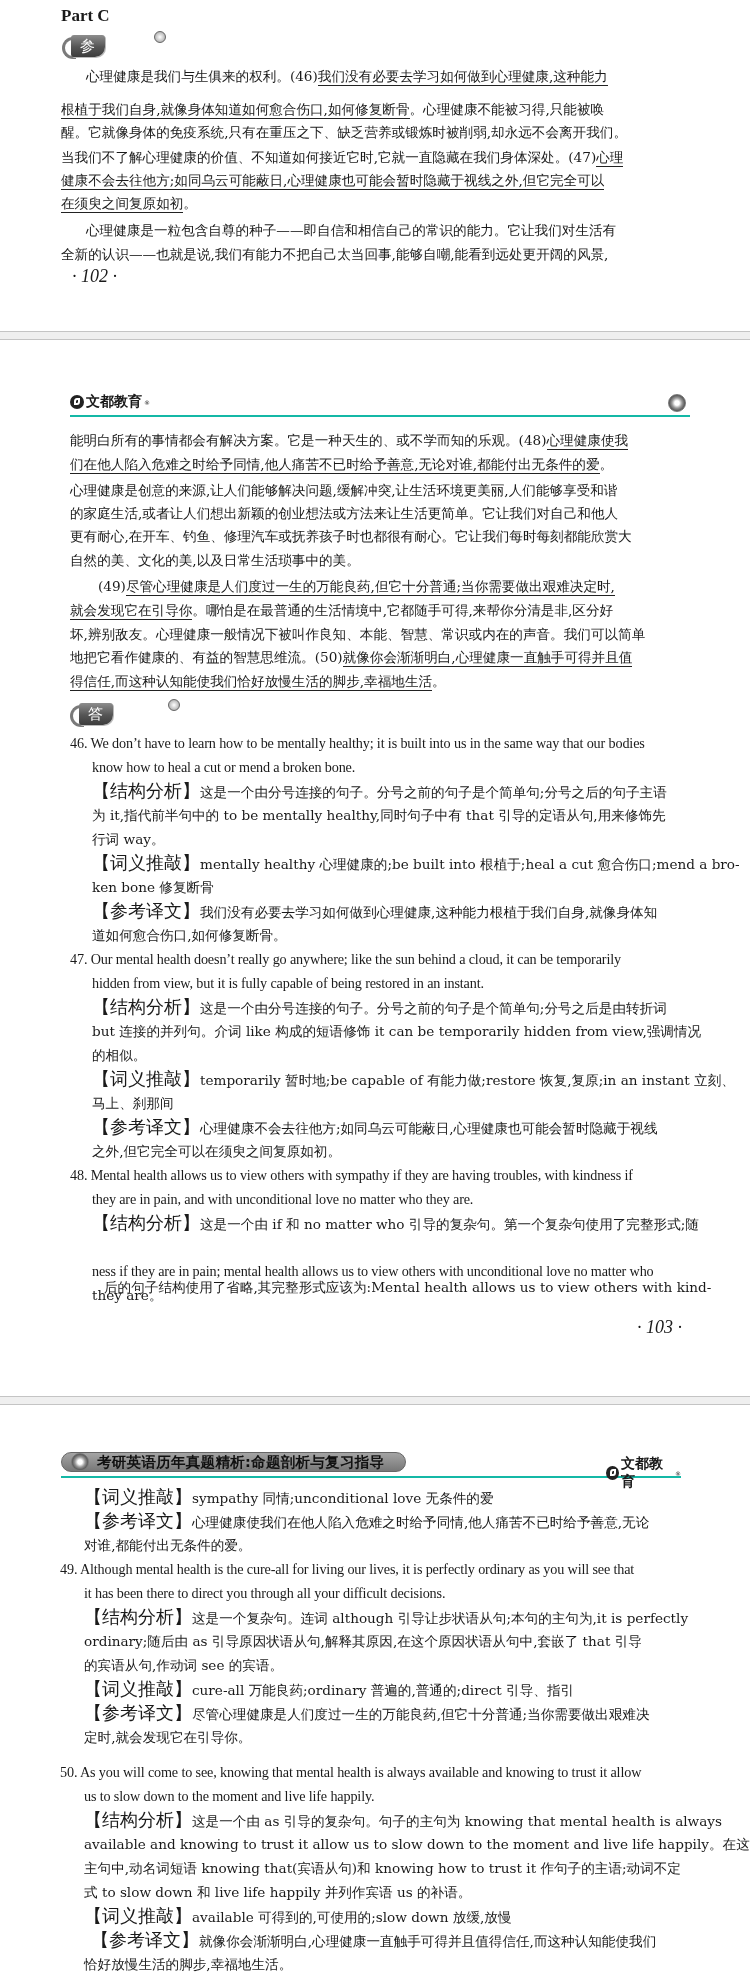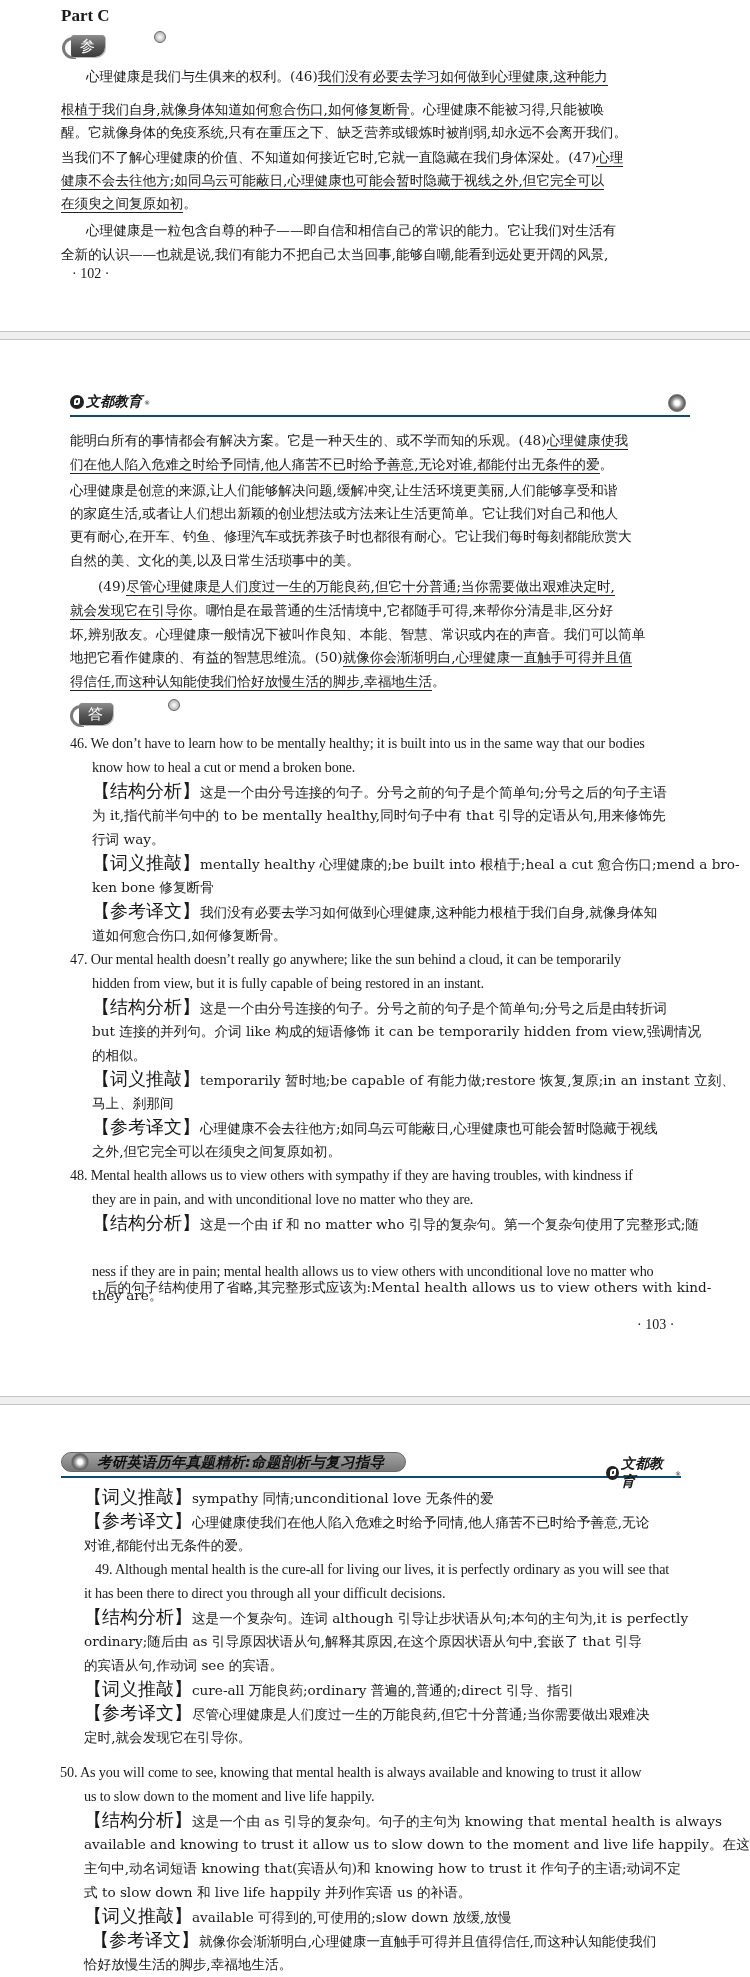--- a/index.html
+++ b/index.html
@@ -15,22 +15,22 @@
           font-weight: bold; font-size: 17px; }
   .badge { position: absolute; height: 24px; }
   .badge .cap { position: absolute; left: 0; top: 2px; width: 14px; height: 22px;
                 border: 3px solid #7a7a7a; border-right: none; border-radius: 12px 0 0 12px; box-sizing: border-box; }
   .badge .body { position: absolute; left: 9px; top: 0; height: 22px; padding: 0 9px 0 9px;
                  background: linear-gradient(#8d8d8d, #555 55%, #3c3c3c); color: #fff;
                  border-radius: 3px 3px 10px 3px; font-family: "DejaVu Sans", sans-serif;
                  font-size: 15px; line-height: 22px; letter-spacing: 1px; box-shadow: 1px 1px 0 #bbb; }
   .badge .dot { position: absolute; top: -4px; width: 10px; height: 10px; border-radius: 50%;
                 background: radial-gradient(#fff, #999); border: 1px solid #666; }
-  .pageno { position: absolute; font-family: "Liberation Serif", serif; font-size: 14px; }
-  .hdr { position: absolute; left: 70px; width: 620px; height: 26px; border-bottom: 2px solid #0c4a6e; font-style: italic; }
+  .pageno { position: absolute; font-family: "Liberation Serif", serif; font-size: 18px; font-style: italic; }
+  .hdr { position: absolute; left: 70px; width: 620px; height: 26px; border-bottom: 2px solid #14b8a6; }
   .logo { position: absolute; font-family: "DejaVu Sans", sans-serif; font-weight: bold; font-size: 14px;
           display: flex; align-items: center; gap: 2px; }
   .logo .mark { display: inline-block; width: 14px; height: 14px; border-radius: 50%; background: #222;
                 position: relative; }
   .logo .mark::after { content: ""; position: absolute; left: 4px; top: 3px; width: 6px; height: 7px;
                        border: 2px solid #fff; border-radius: 50% 0 50% 0; box-sizing: border-box; }
   .logo sup { font-size: 6px; font-weight: normal; }
   .hdr-title { position: absolute; font-family: "DejaVu Sans", sans-serif; font-size: 15px; }
   .seal { position: absolute; width: 16px; height: 16px; border-radius: 50%;
           background: radial-gradient(#fff 20%, #999 45%, #555 70%); border: 1px solid #777; }
@@ -154,21 +154,21 @@
     </div>
   </div>
 
   <div>
     <div class="line" style="left:84px;top:80px;"><span class="tag">【词义推敲】</span><span>sympathy 同情;unconditional love 无条件的爱</span></div>
     <div class="line" style="left:84px;top:104px;"><span class="tag">【参考译文】</span><span>心理健康使我们在他人陷入危难之时给予同情,他人痛苦不已时给予善意,无论</span></div>
     <div class="line" style="left:84px;top:128px;">对谁,都能付出无条件的爱。</div>
   </div>
 
   <div>
-    <div class="line en" style="left:60px;top:152px;margin-left:35px;"><span>49.</span> <span>Although mental health is the cure-all for living our lives, it is perfectly ordinary as you will see that</span></div>
+    <div class="line en" style="left:60px;top:152px;"><span>49.</span> <span>Although mental health is the cure-all for living our lives, it is perfectly ordinary as you will see that</span></div>
     <div class="line en" style="left:84px;top:176px;">it has been there to direct you through all your difficult decisions.</div>
     <div class="line" style="left:84px;top:200px;"><span class="tag">【结构分析】</span><span>这是一个复杂句。连词 although 引导让步状语从句;本句的主句为,it is perfectly</span></div>
     <div class="line" style="left:84px;top:224px;">ordinary;随后由 as 引导原因状语从句,解释其原因,在这个原因状语从句中,套嵌了 that 引导</div>
     <div class="line" style="left:84px;top:248px;">的宾语从句,作动词 see 的宾语。</div>
     <div class="line" style="left:84px;top:272px;"><span class="tag">【词义推敲】</span><span>cure-all 万能良药;ordinary 普遍的,普通的;direct 引导、指引</span></div>
     <div class="line" style="left:84px;top:296px;"><span class="tag">【参考译文】</span><span>尽管心理健康是人们度过一生的万能良药,但它十分普通;当你需要做出艰难决</span></div>
     <div class="line" style="left:84px;top:320px;">定时,就会发现它在引导你。</div>
   </div>
 
   <div>

